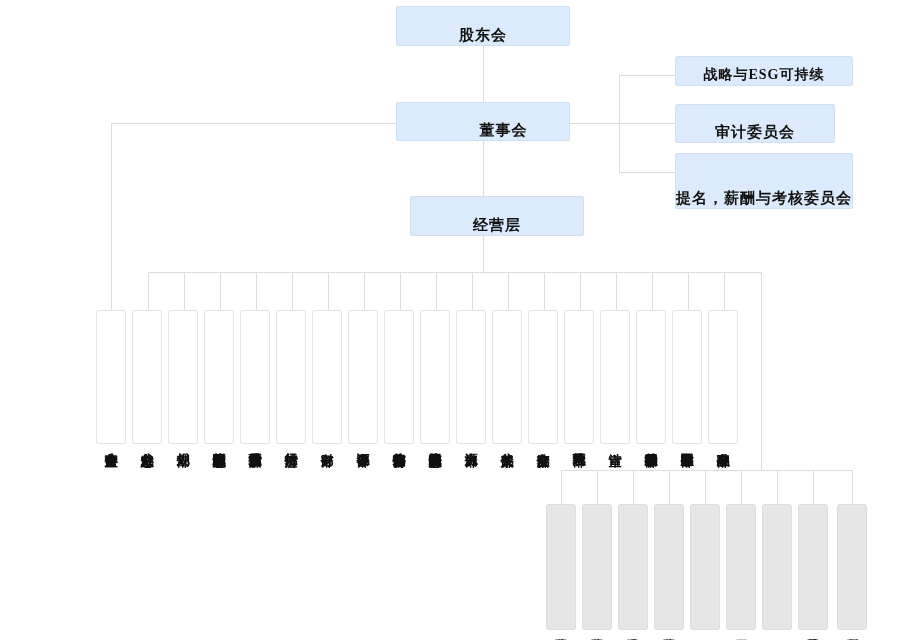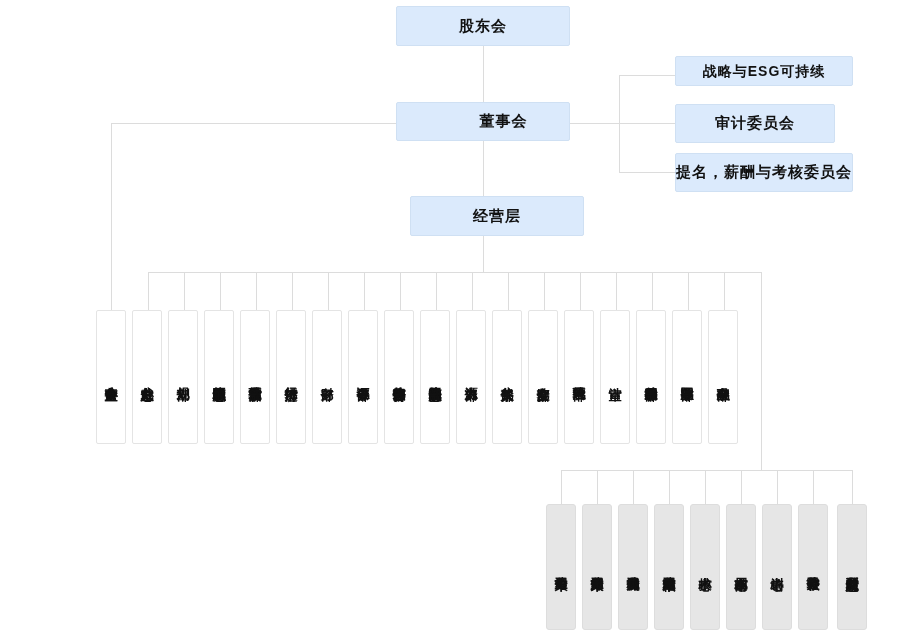--- a/index.html
+++ b/index.html
@@ -24,23 +24,24 @@
     background: #dcdcdc;
   }
   .line.v { width: 1px; }
   .line.h { height: 1px; }
 
   
   .node {
     position: absolute;
     box-sizing: border-box;
     display: flex;
-    align-items: center;
+    align-items: flex-end;
     justify-content: center;
     text-align: center;
+    font-family: Liberation Serif, serif;
   }
   .node.blue {
     background: #dbeafc;
     border: 1px solid #cfe0f3;
     border-radius: 2px;
     font-size: 15px;
     font-weight: bold;
     letter-spacing: 1px;
     color: #111111;
   }
@@ -140,21 +141,21 @@
   <div class="node blue two-line" style="left:675px; top:56px; width:178px; height:30px;">
     <div>
       <div>战略与ESG可持续</div>
     </div>
   </div>
 
   <div class="node blue" style="left:675px; top:104px; width:160px; height:39px;">
     <span>审计委员会</span>
   </div>
 
-  <div class="node blue" style="left:675px; top:153px; width:178px; height:39px;">
+  <div class="node blue" style="left:675px; top:153px; width:178px; height:56px;">
     <span>提名，薪酬与考核委员会</span>
   </div>
 
   <div class="node white" style="left:96px; top:310px; width:30px; height:134px;">
     <span class="vlabel">董事会办公室</span>
   </div>
   <div class="node white" style="left:132px; top:310px; width:30px; height:134px;">
     <span class="vlabel">总裁办公室</span>
   </div>
   <div class="node white" style="left:168px; top:310px; width:30px; height:134px;">

